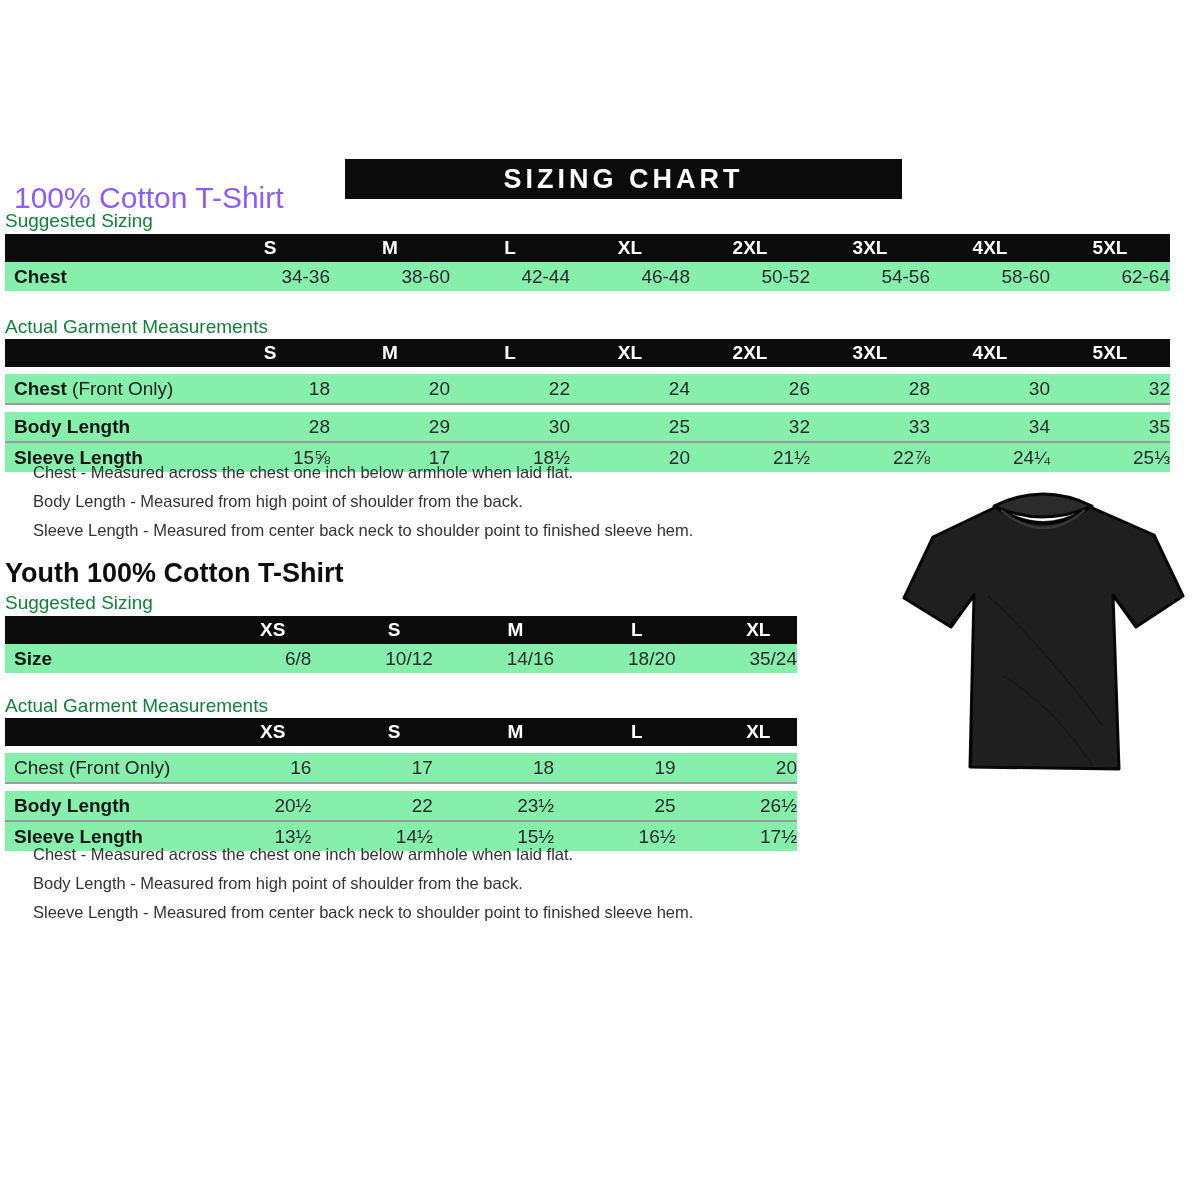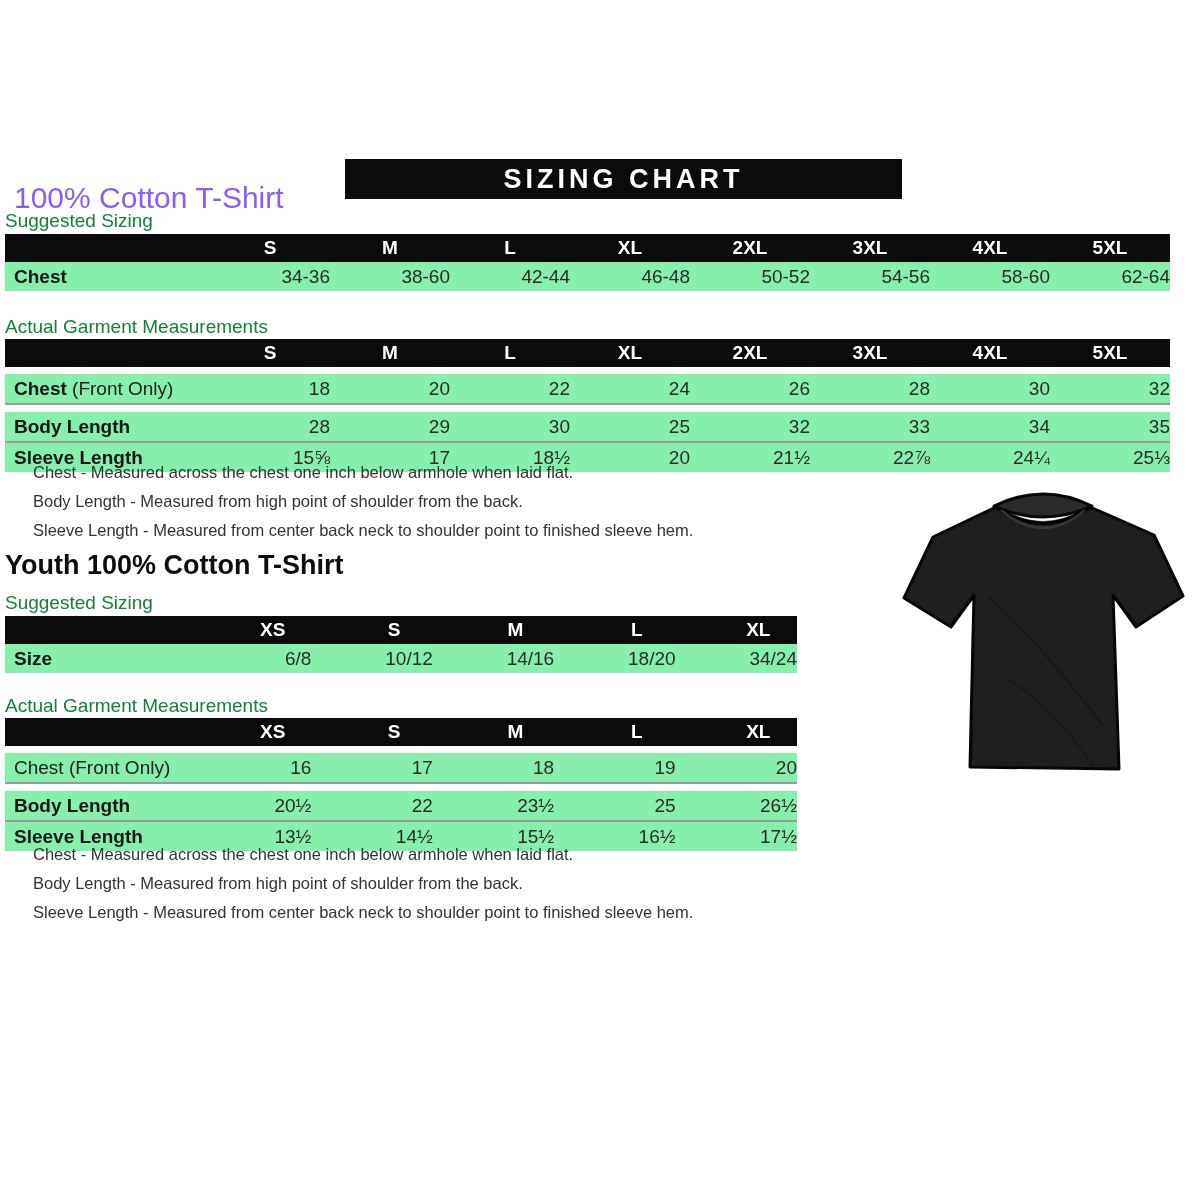--- a/index.html
+++ b/index.html
@@ -7,21 +7,21 @@
     position:relative;width:1200px;height:1200px;background:#ffffff;overflow:hidden;
     font-family:"Liberation Sans","DejaVu Sans",sans-serif;color:#1c1c1c;
   }
   .abs{position:absolute;}
   .page-title{font-size:30px;font-weight:500;color:#8b5cf6;white-space:nowrap;margin-top:16px;}
   .banner{
     background:#0b0b0b;color:#ffffff;display:flex;align-items:center;justify-content:center;
     font-size:27px;font-weight:bold;letter-spacing:4px;white-space:nowrap;
   }
   .section-label{font-size:19px;color:#15803d;white-space:nowrap;}
-  .youth-title{font-size:27px;font-weight:bold;color:#0d0d0d;white-space:nowrap;}
+  .youth-title{font-size:27px;font-weight:bold;color:#0d0d0d;white-space:nowrap;margin-top:8px;}
 
   .tbl{display:flex;flex-direction:column;}
   .row{display:grid;align-items:center;}
   .row.adult{grid-template-columns:205px repeat(8,1fr);}
   .row.youth{grid-template-columns:185px repeat(5,1fr);gap:44px;}
   .row.header{background:#0b0b0b;height:28px;}
   .row.data{height:29px;background:#86efac;}
   .row.bline{border-bottom:2px solid #9b9b9b;margin-top:7px;}
   .hcell{color:#fff;font-size:19px;font-weight:bold;text-align:center;}
   .vcell{font-size:19px;color:#2b2b2b;text-align:right;}
@@ -138,21 +138,21 @@
       <div class="hcell">M</div>
       <div class="hcell">L</div>
       <div class="hcell">XL</div>
     </div>
     <div class="row youth data">
       <div class="lcell boldall">Size</div>
       <div class="vcell">6/8</div>
       <div class="vcell">10/12</div>
       <div class="vcell">14/16</div>
       <div class="vcell">18/20</div>
-      <div class="vcell">34/24</div>
+      <div class="vcell">35/24</div>
     </div>
   </div>
 
   <div class="abs section-label" style="left:5px;top:695px;">Actual Garment Measurements</div>
 
   <div class="abs tbl" style="left:5px;top:718px;width:792px;">
     <div class="row youth header">
       <div class="hcell"></div>
       <div class="hcell">XS</div>
       <div class="hcell">S</div>

